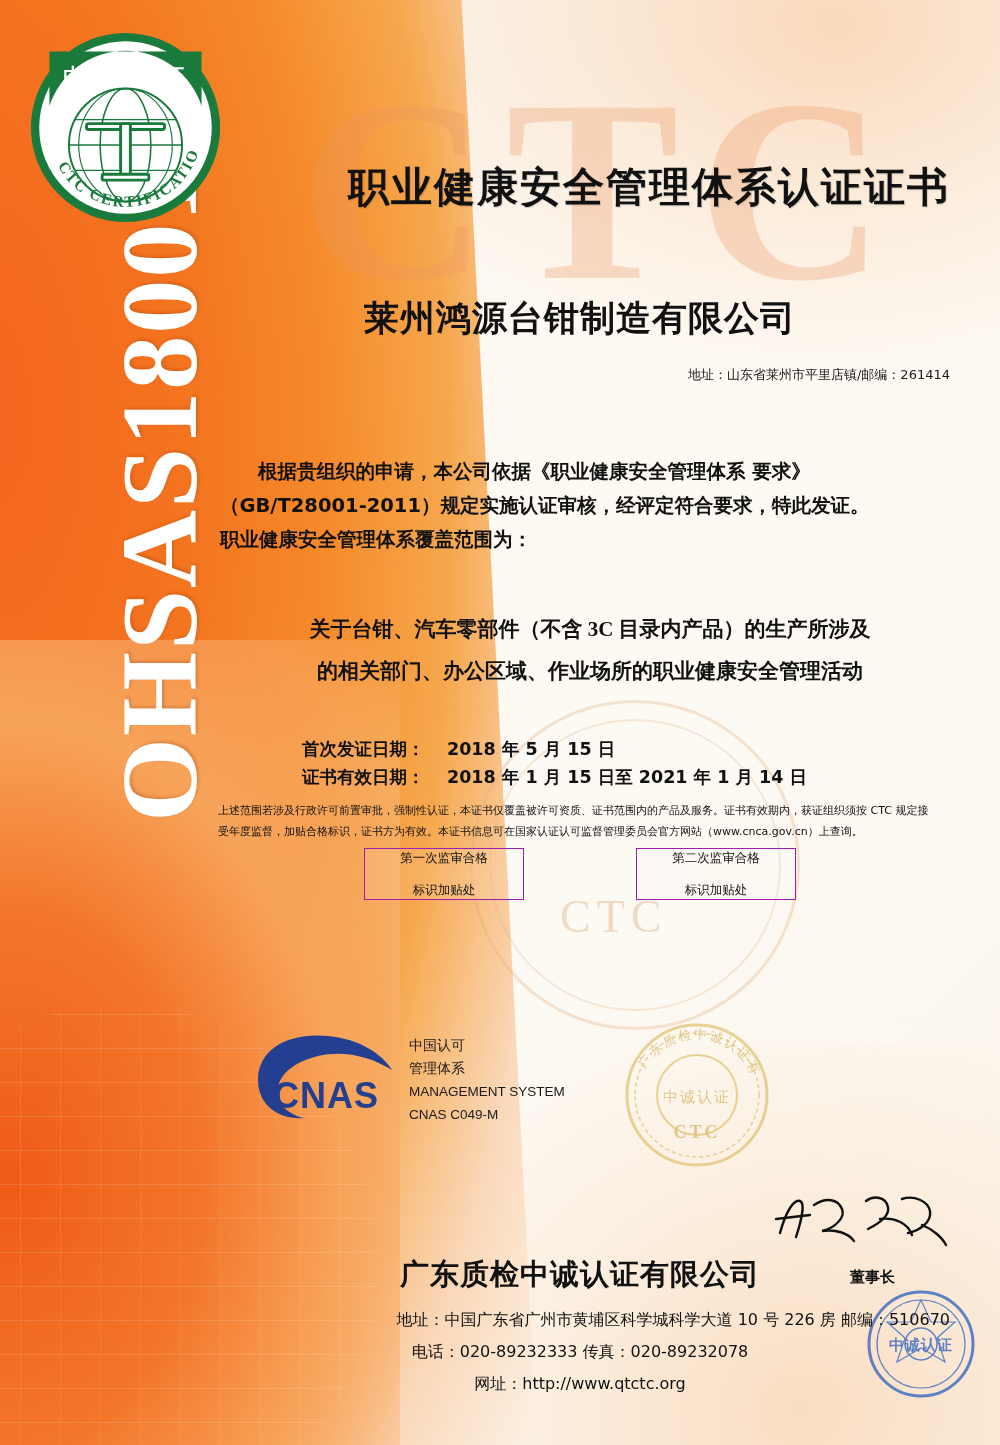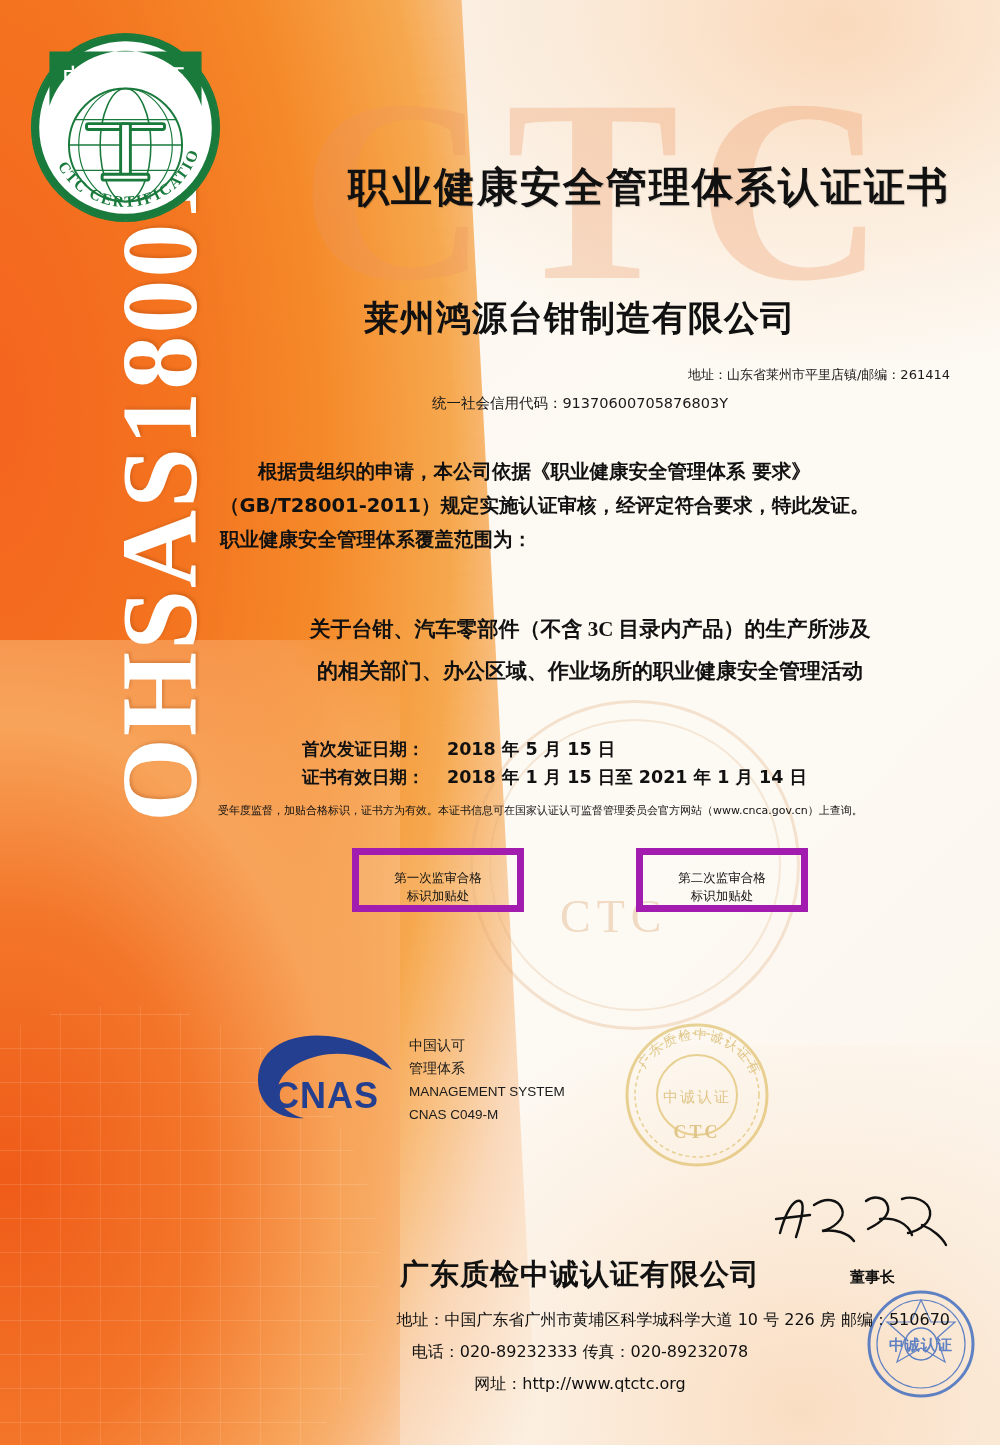--- a/index.html
+++ b/index.html
@@ -262,25 +262,25 @@
     left: 0px;
     top: 848px;
     width: 740px;
     display: flex;
     justify-content: center;
     gap: 112px;
   }
   .stamp-box {
     width: 158px;
     height: 50px;
-    border: 7px solid #a21caf;
+    border: 1px solid #a21caf;
     display: flex;
     flex-direction: column;
     align-items: center;
-    justify-content: flex-end;
+    justify-content: space-between;
     font-family: "DejaVu Sans", sans-serif;
     font-size: 12.5px;
     line-height: 18px;
     color: #111111;
     background: rgba(255,255,255,0.10);
   }
 
   
   .cnas-block {
     position: absolute;
@@ -424,21 +424,20 @@
         <textPath href="#arcpath" startOffset="6%">CTC  CERTIFICATION</textPath>
       </text>
     </svg>
   </div>
 
   <div class="content">
 
     <div class="cert-title">职业健康安全管理体系认证证书</div>
     <div class="company-name">莱州鸿源台钳制造有限公司</div>
     <div class="company-addr">地址：山东省莱州市平里店镇/邮编：261414</div>
-    <div class="company-code">统一社会信用代码：91370600705876803Y</div>
 
     <div class="body-para">
       <span class="l1">根据贵组织的申请，本公司依据《职业健康安全管理体系 要求》</span>
       <span class="l2">（GB/T28001-2011）规定实施认证审核，经评定符合要求，特此发证。</span>
       <span class="l3">职业健康安全管理体系覆盖范围为：</span>
     </div>
 
     <div class="scope">
       <div>关于台钳、汽车零部件（不含 3C 目录内产品）的生产所涉及</div>
       <div>的相关部门、办公区域、作业场所的职业健康安全管理活动</div>
@@ -449,20 +448,21 @@
         <span class="lbl">首次发证日期：</span>
         <span class="val">2018 年 5 月 15 日</span>
       </div>
       <div class="row">
         <span class="lbl">证书有效日期：</span>
         <span class="val">2018 年 1 月 15 日至 2021 年 1 月 14 日</span>
       </div>
     </div>
 
     <div class="fineprint">
+      <div>上述范围若涉及行政许可前置审批，强制性认证，本证书仅覆盖被许可资质、证书范围内的产品及服务。证书有效期内，获证组织须按 CTC 规定接</div>
       <div>受年度监督，加贴合格标识，证书方为有效。本证书信息可在国家认证认可监督管理委员会官方网站（www.cnca.gov.cn）上查询。</div>
     </div>
 
     <div class="stamp-boxes">
       <div class="stamp-box">
         <span>第一次监审合格</span>
         <span>标识加贴处</span>
       </div>
       <div class="stamp-box">
         <span>第二次监审合格</span>

